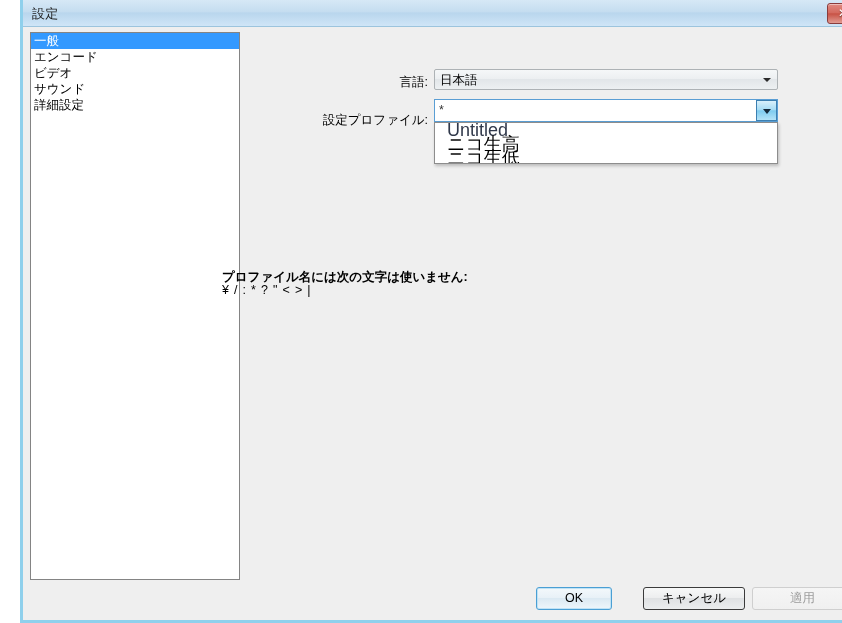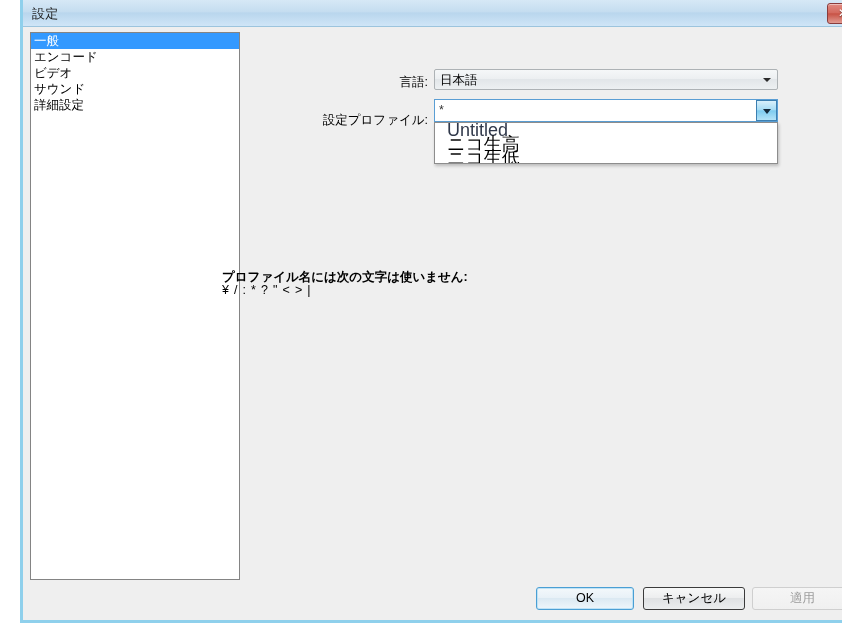--- a/index.html
+++ b/index.html
@@ -238,21 +238,21 @@
     line-height: 21px;
     border-radius: 3px;
     cursor: pointer;
     background: linear-gradient(to bottom, #f6f7f8 0%, #eef0f1 46%, #e2e5e8 50%, #eef1f3 100%);
     border: 1px solid #acacac;
     color: #000000;
   }
   #btn-ok {
     left: 513px;
     top: 587px;
-    width: 98px;
+    width: 76px;
     border: 1px solid #4a9fd4;
     box-shadow: 0 0 0 1px #bfe2f5 inset;
     background: linear-gradient(to bottom, #f3f8fb 0%, #e8f1f7 46%, #dbe9f2 50%, #eef6fb 100%);
   }
   #btn-cancel {
     left: 620px;
     top: 587px;
     width: 102px;
     border: 1px solid #3b3b3b;
     background: linear-gradient(to bottom, #f7f8f8 0%, #edeeef 46%, #dfe1e3 50%, #ebedee 100%);

